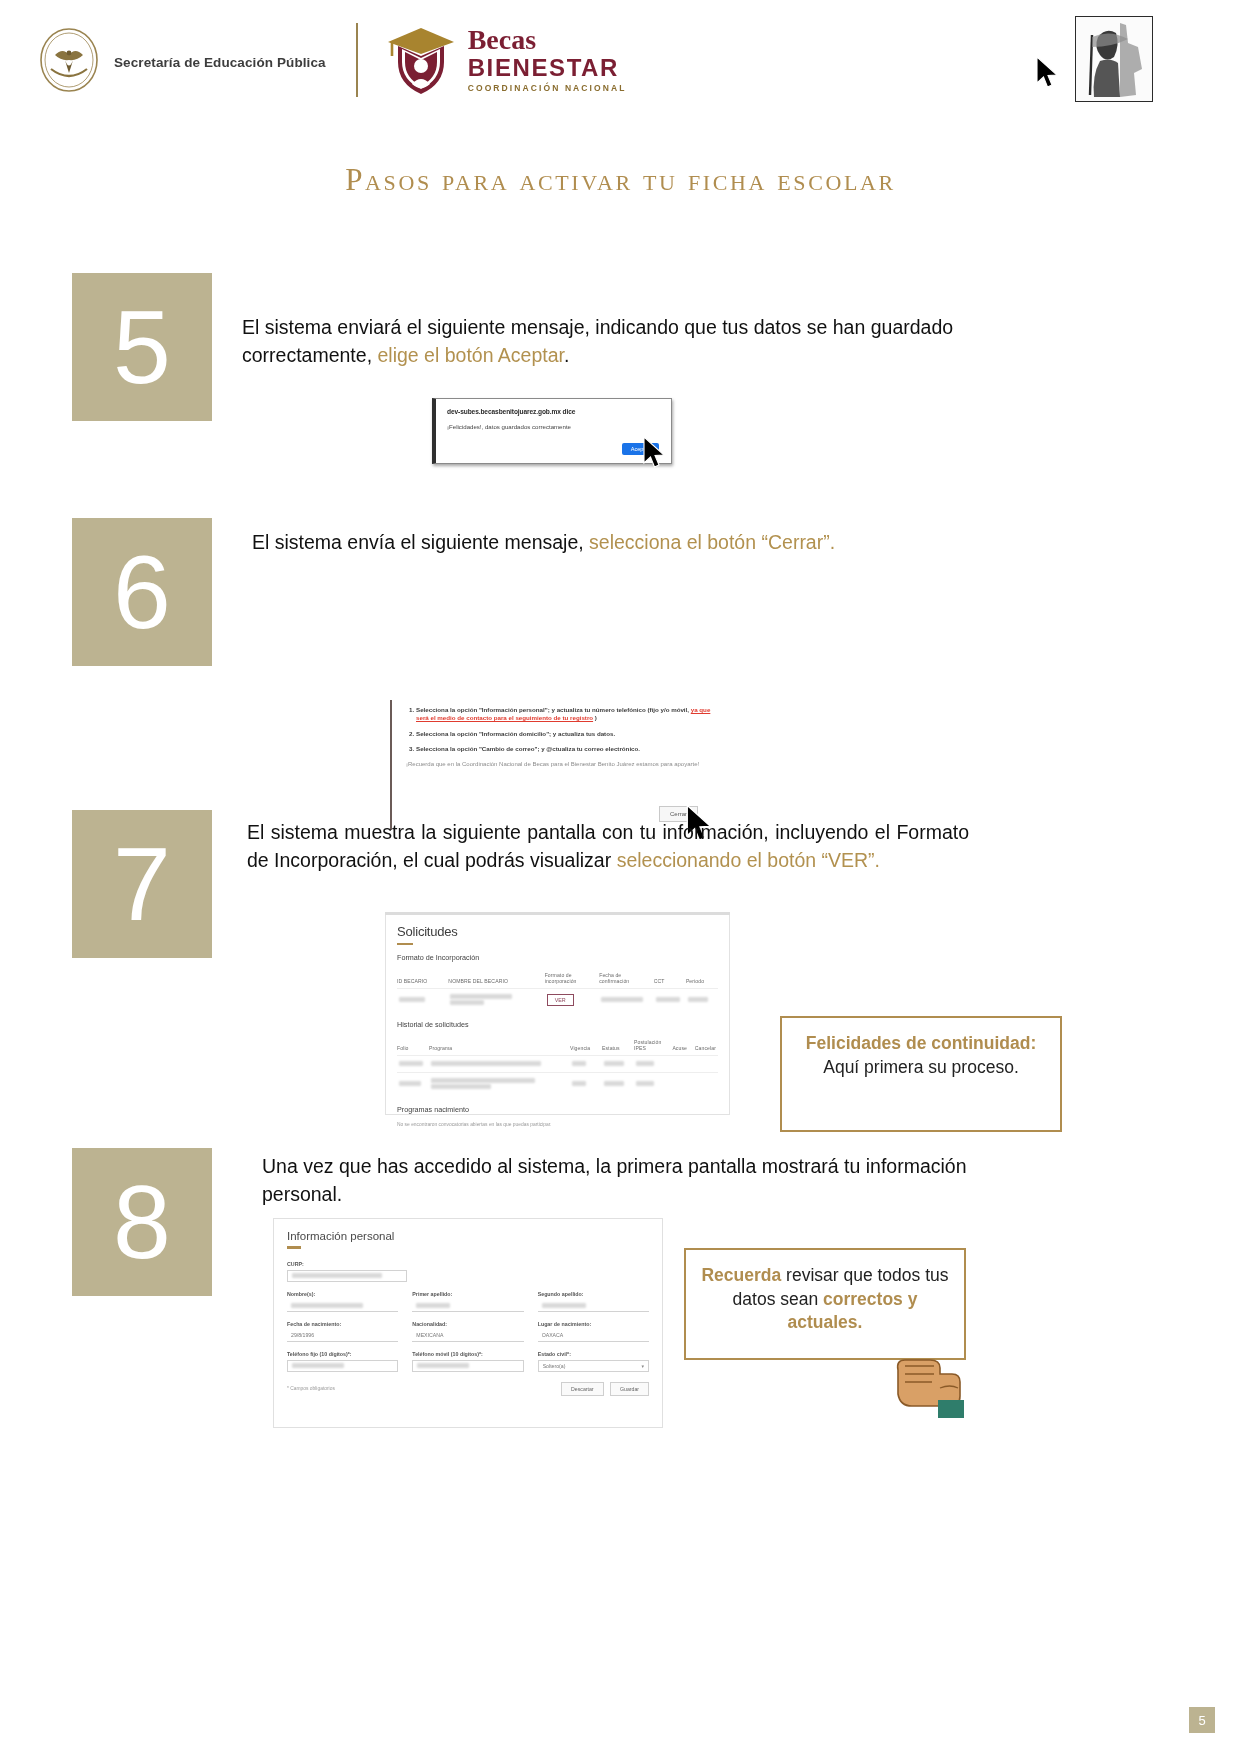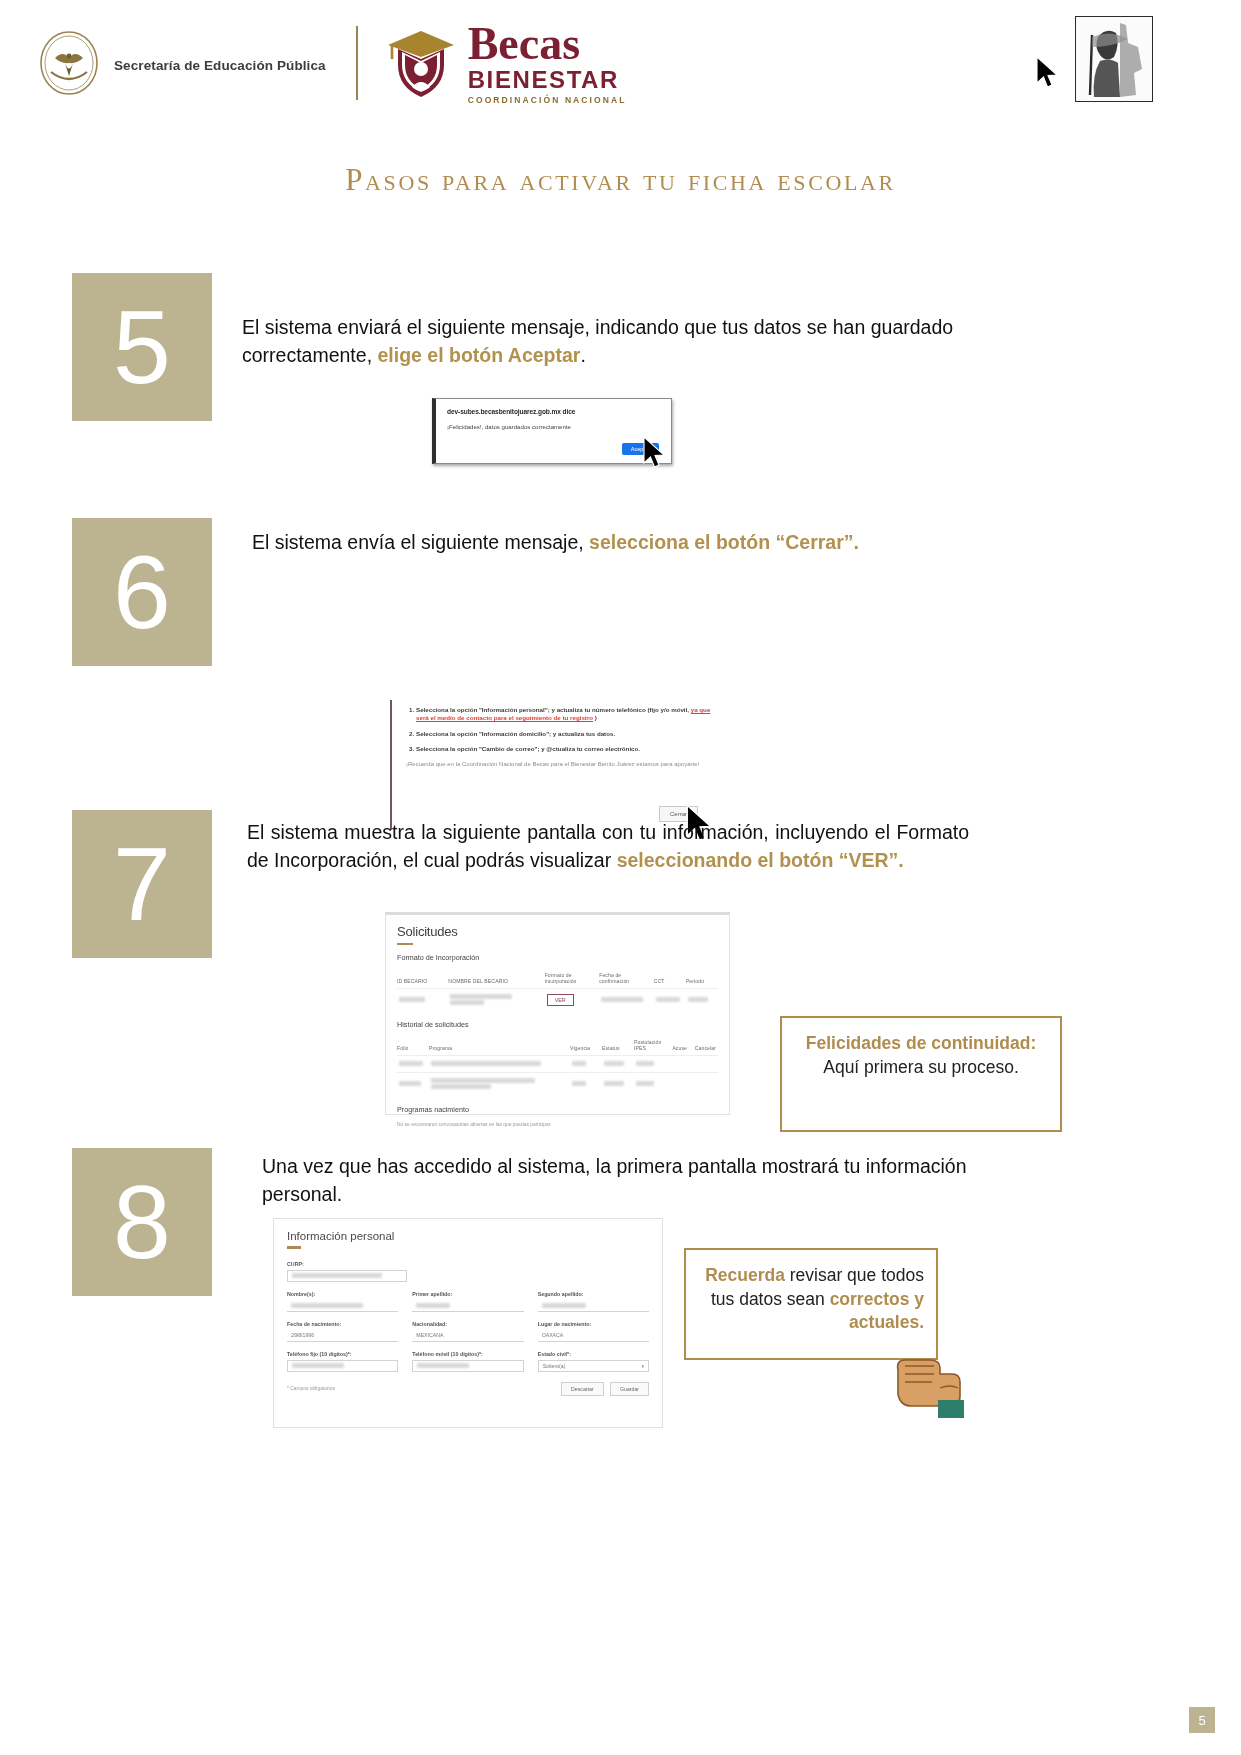--- a/index.html
+++ b/index.html
@@ -31,21 +31,21 @@
   }
   .divider-v {
     width: 2px; height: 74px; background: #9a8450;
     margin: 0 26px 0 30px;
   }
   .becas-block { display: flex; align-items: center; }
   .cap-icon { width: 74px; height: 76px; }
   .becas-text { margin-left: 10px; }
   .becas-title {
     font-family: "Liberation Serif", serif;
-    font-size: 46px; font-weight: 700; color: #7b1f33; line-height: .95;
+    font-size: 28px; font-weight: 700; color: #7b1f33; line-height: .95;
   }
   .becas-sub {
     font-size: 24px; font-weight: 700; color: #7b1f33;
     letter-spacing: 1.6px; line-height: 1.05; margin-top: 1px;
   }
   .becas-sub2 {
     font-size: 8.5px; font-weight: 700; color: #8a6d2f;
     letter-spacing: 2.1px; margin-top: 3px;
   }
 
@@ -79,21 +79,21 @@
     color: #ffffff;
     font-family: "Liberation Sans", sans-serif;
     font-size: 104px;
     font-weight: 300;
     display: flex; align-items: center; justify-content: center;
     line-height: 1;
   }
   .step-text {
     font-size: 19.5px; color: #111; line-height: 1.45;
   }
-  .hl { color: #b2914f; font-weight: 700; }
+  .hl { color: #b2914f; font-weight: 400; }
 
   
   .shot { position: absolute; background: #fff; }
 
   
   .dlg {
     width: 240px; height: 66px;
     border: 1px solid #8a8a8a;
     border-left: 4px solid #2f2f2f;
     box-shadow: 1px 2px 3px rgba(0,0,0,.35);
@@ -464,21 +464,21 @@
     <div class="info-foot">
       <span>* Campos obligatorios</span>
       <span>
         <span class="btn-sm">Descartar</span>
         <span class="btn-sm">Guardar</span>
       </span>
     </div>
   </div>
 </div>
 
-<div class="callout" style="left:684px; top:1248px; width:254px; height:112px;text-align:right;">
+<div class="callout" style="left:684px; top:1248px; width:282px; height:112px;">
   <b>Recuerda</b><span> revisar que todos tus datos sean </span><b>correctos y actuales.</b>
 </div>
 
 <div class="hand" style="left:878px; top:1330px;">
   <svg width="90" height="90" viewBox="0 0 90 90">
     <path d="M20 40 Q18 30 27 30 L52 30 Q62 30 62 38 L62 44 L74 44 Q82 44 82 52 L82 66 Q82 76 72 76 L34 76 Q22 76 20 64 Z" fill="#d9a066" stroke="#8a5a28" stroke-width="1.6"></path>
     <path d="M27 36 L56 36 M27 44 L56 44 M27 52 L54 52" stroke="#8a5a28" stroke-width="1.3" fill="none"></path>
     <path d="M62 58 Q72 54 80 58" stroke="#8a5a28" stroke-width="1.3" fill="none"></path>
     <path d="M60 70 L86 70 L86 88 L60 88 Z" fill="#2f7d6b"></path>
   </svg>

